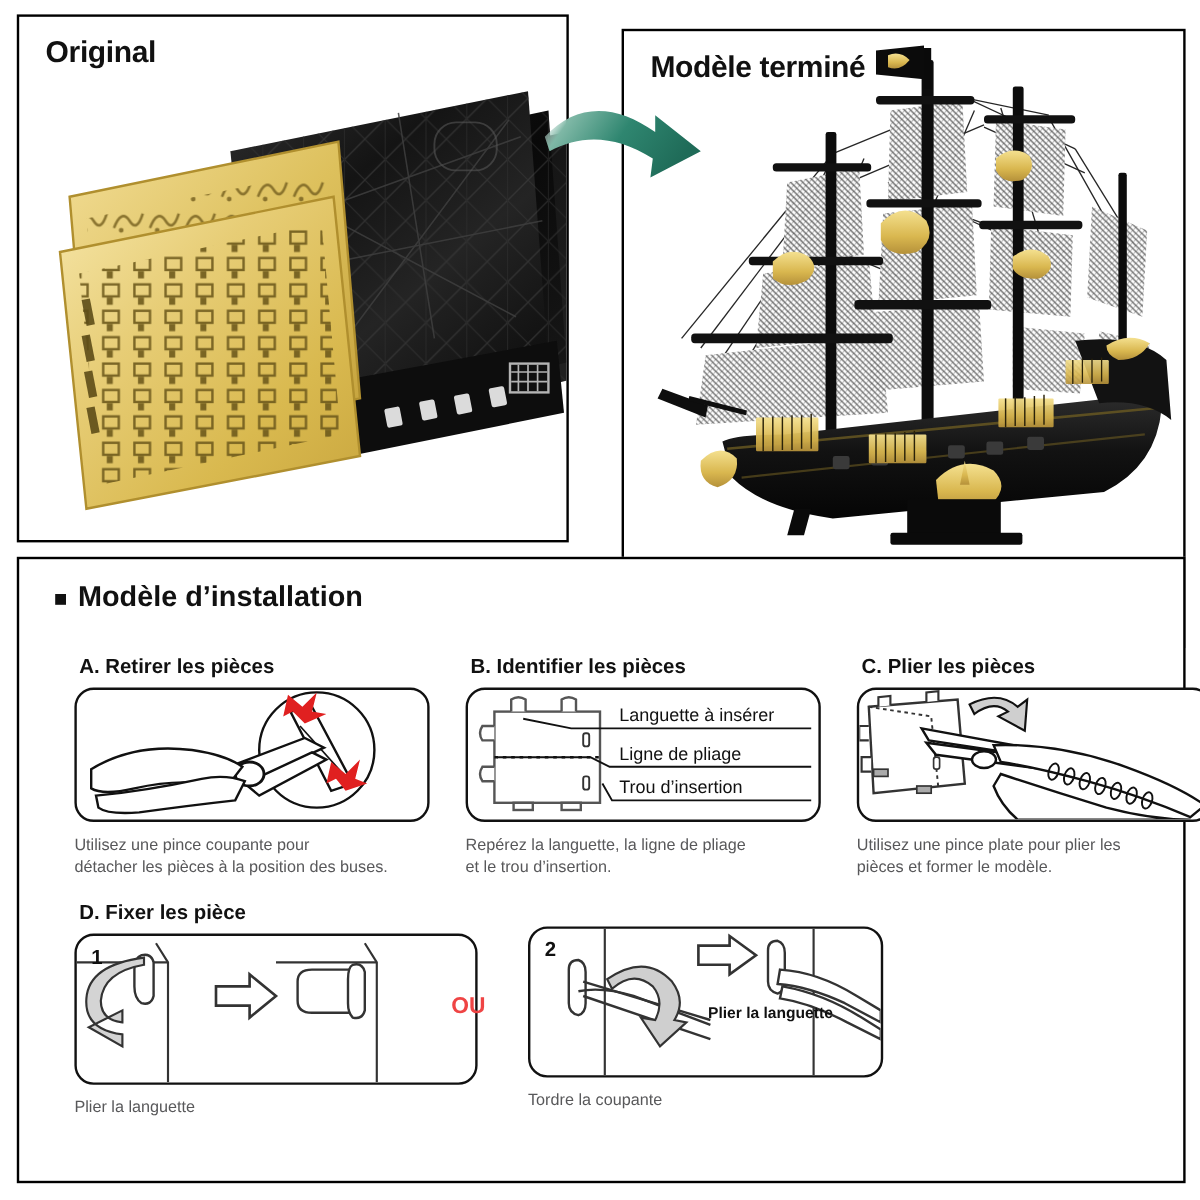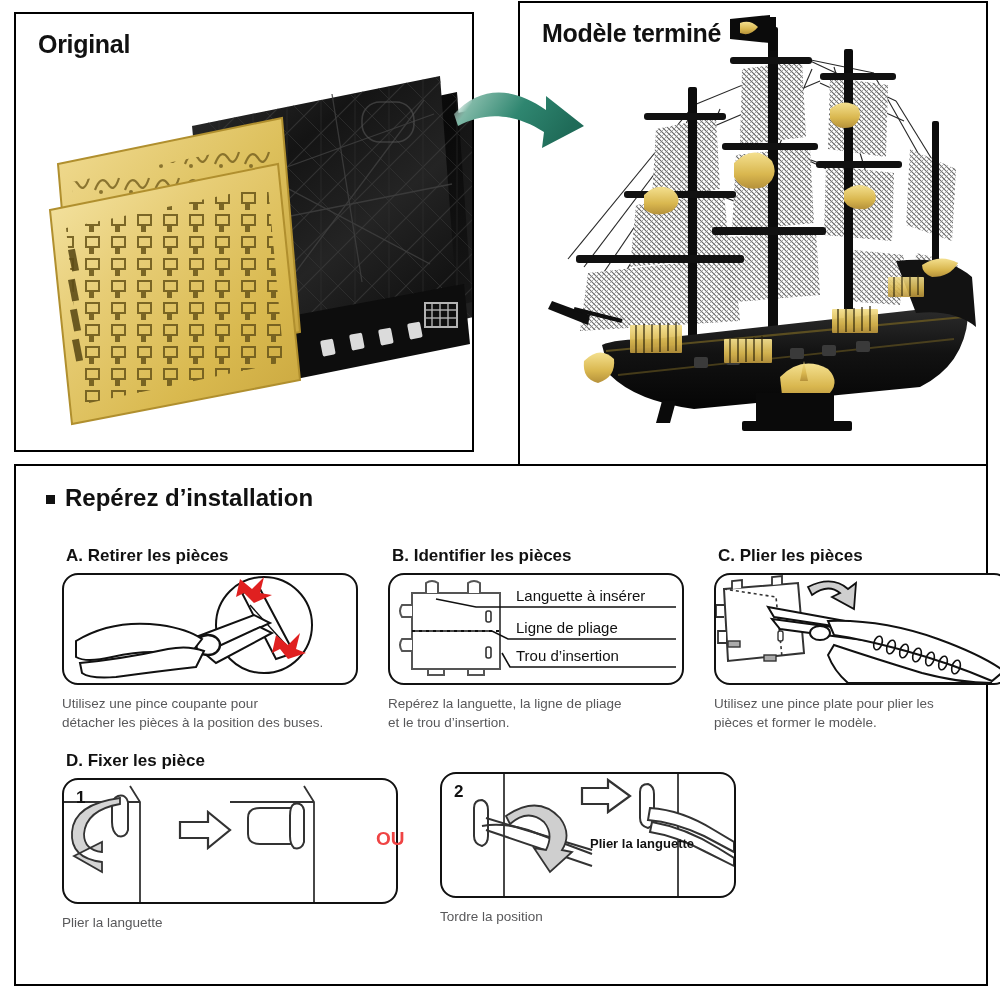--- a/index.html
+++ b/index.html
@@ -18,21 +18,21 @@
 
   
   .top-panel {
     position: absolute;
     border: 2px solid #000;
     background: #fff;
     overflow: hidden;
     padding-left: 16px;
   }
   #panel-original { left: 14px;  top: 12px; width: 460px; height: 440px; }
-  #panel-finished { left: 518px; top: 1px; width: 470px; height: 516px; }
+  #panel-finished { left: 518px; top: 24px; width: 470px; height: 516px; }
 
   .panel-title {
     position: absolute;
     left: 22px; top: 16px;
     font-size: 25px;
     font-weight: bold;
     letter-spacing: -0.3px;
     color: #111;
     white-space: nowrap;
   }
@@ -408,21 +408,21 @@
           <path d="M118 392 L132 392 L126 414 L112 414 Z"></path>
         </g>
       </g>
     </svg>
   </div>
 
   <div id="panel-method">
 
     <div id="method-heading">
       <span class="bullet-sq"></span>
-      <span>Repérez d’installation</span>
+      <span>Modèle d’installation</span>
     </div>
 
     <div class="step" id="step-b">
       <div class="step-title">B. Identifier les pièces</div>
       <div class="step-box">
         <svg width="292" height="108" viewBox="0 0 292 108">
 
           <rect x="22" y="18" width="88" height="76" fill="#fff" stroke="#555" stroke-width="2"></rect>
 
           <path d="M36 18 L36 8 Q42 4 48 8 L48 18" fill="#fff" stroke="#555" stroke-width="2"></path>
@@ -565,17 +565,17 @@
           <path d="M140 14 L166 14 L166 6 L188 22 L166 38 L166 30 L140 30 Z" fill="#fff" stroke="#333" stroke-width="2.2"></path>
 
           <path d="M198 18 Q198 10 206 10 Q212 12 212 20 L212 44 Q212 52 206 54 Q198 52 198 44 Z" fill="#fff" stroke="#333" stroke-width="2"></path>
 
           <path d="M208 34 Q240 36 272 56 L292 68 L292 78 L262 62 Q232 48 206 46 Z" fill="#fff" stroke="#333" stroke-width="2"></path>
           <path d="M210 48 Q244 54 276 74 L292 84 L292 92 L264 78 Q234 62 208 58 Z" fill="#fff" stroke="#333" stroke-width="2"></path>
 
           <text class="lbl-sm" x="148" y="74">Plier la languette</text>
         </svg>
       </div>
-      <div class="step-caption">Tordre la position</div>
+      <div class="step-caption">Tordre la coupante</div>
     </div>
 
   </div>
 </div>
 
 </body></html>

